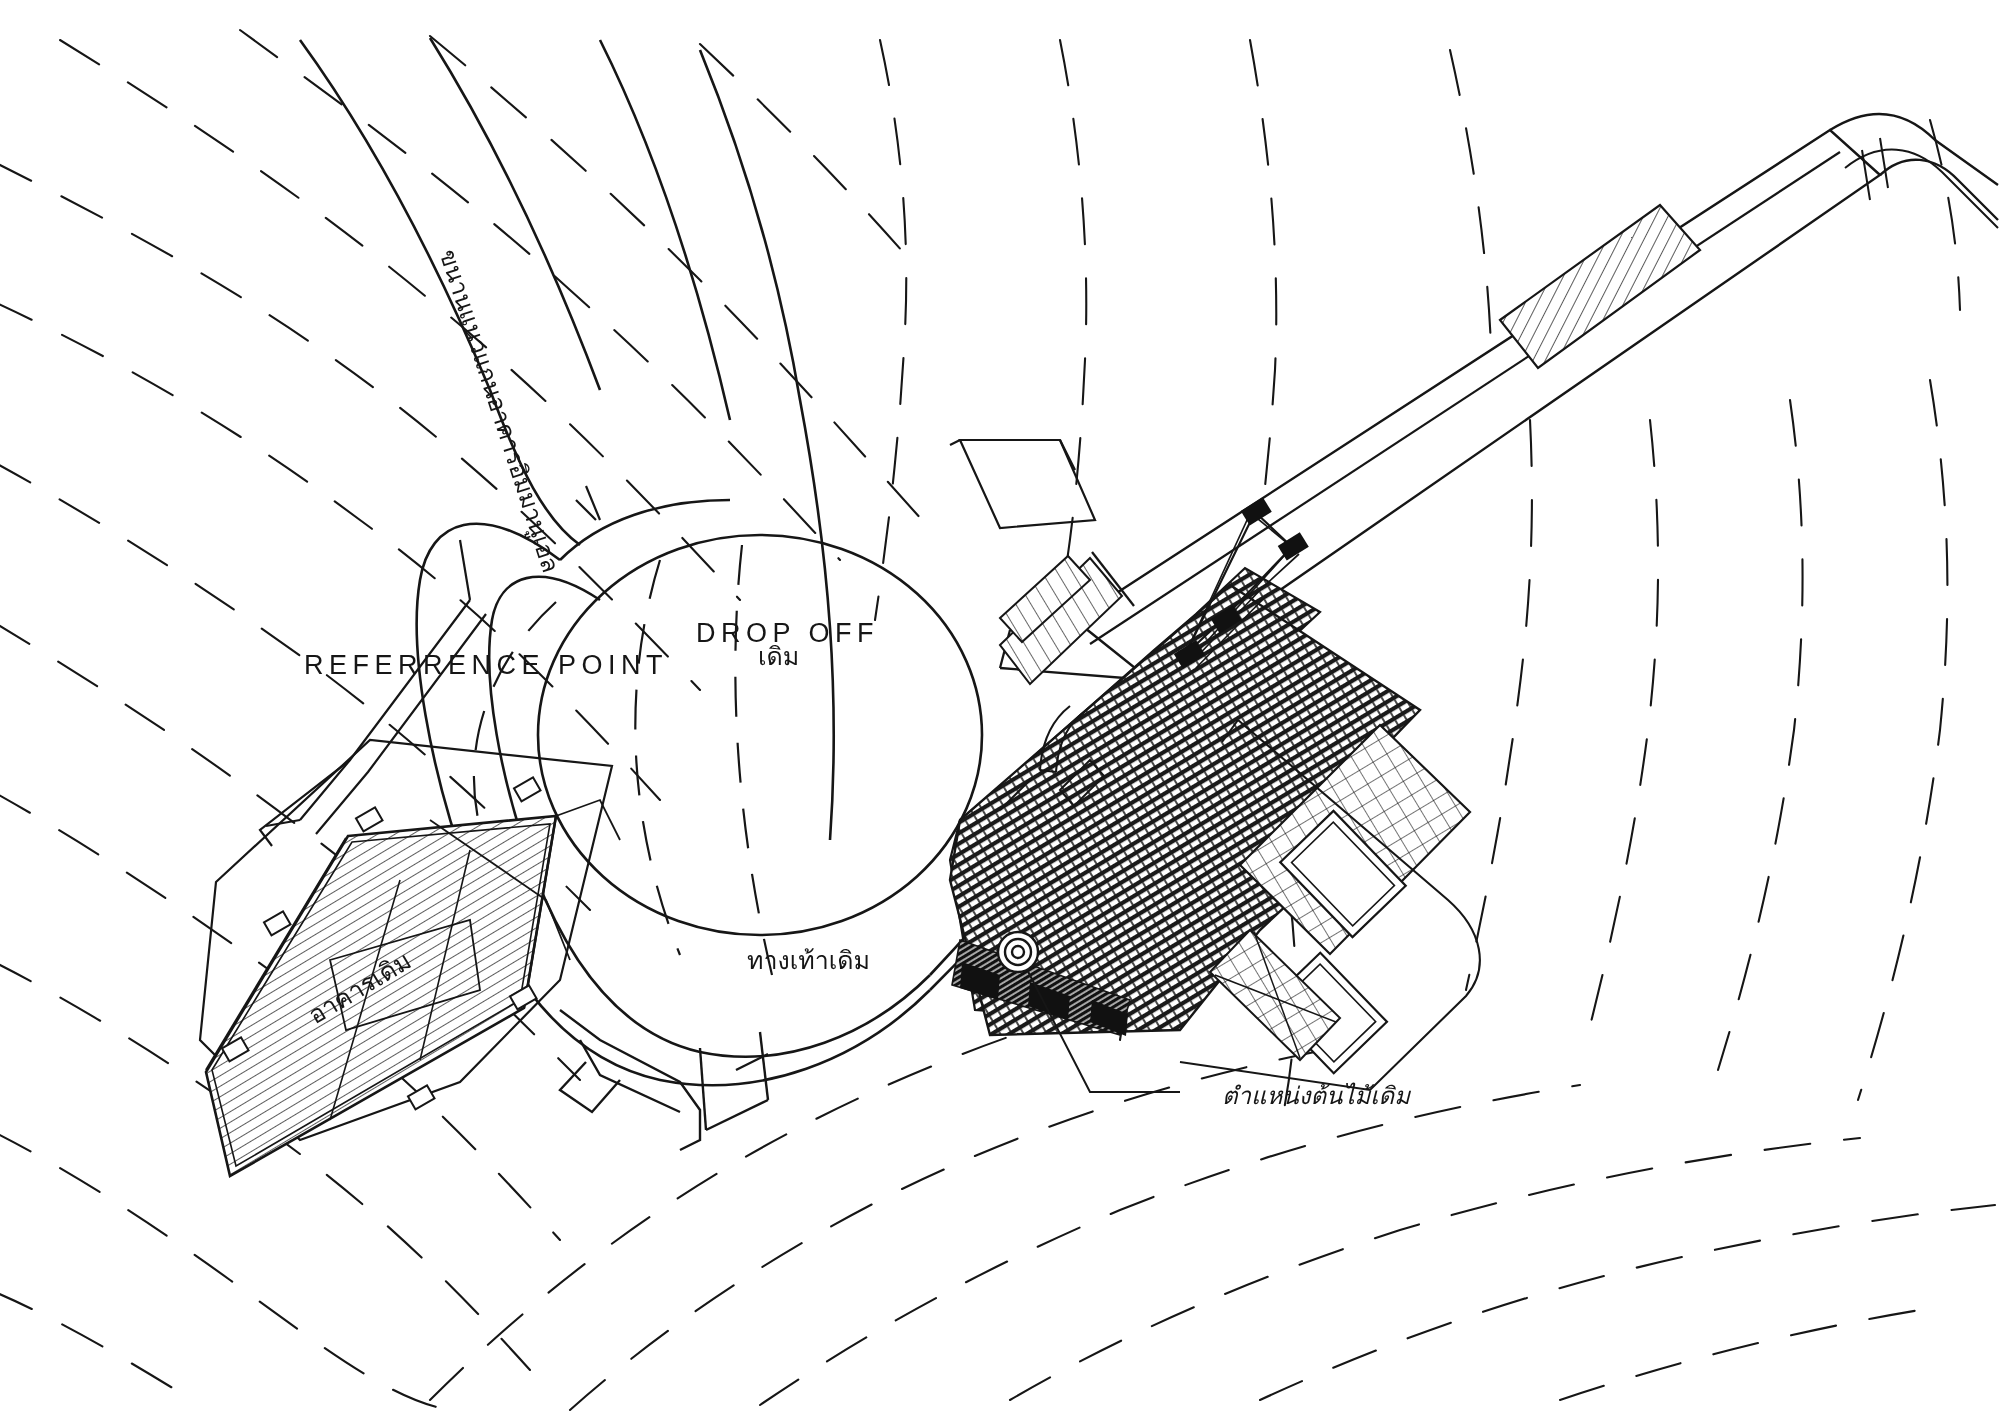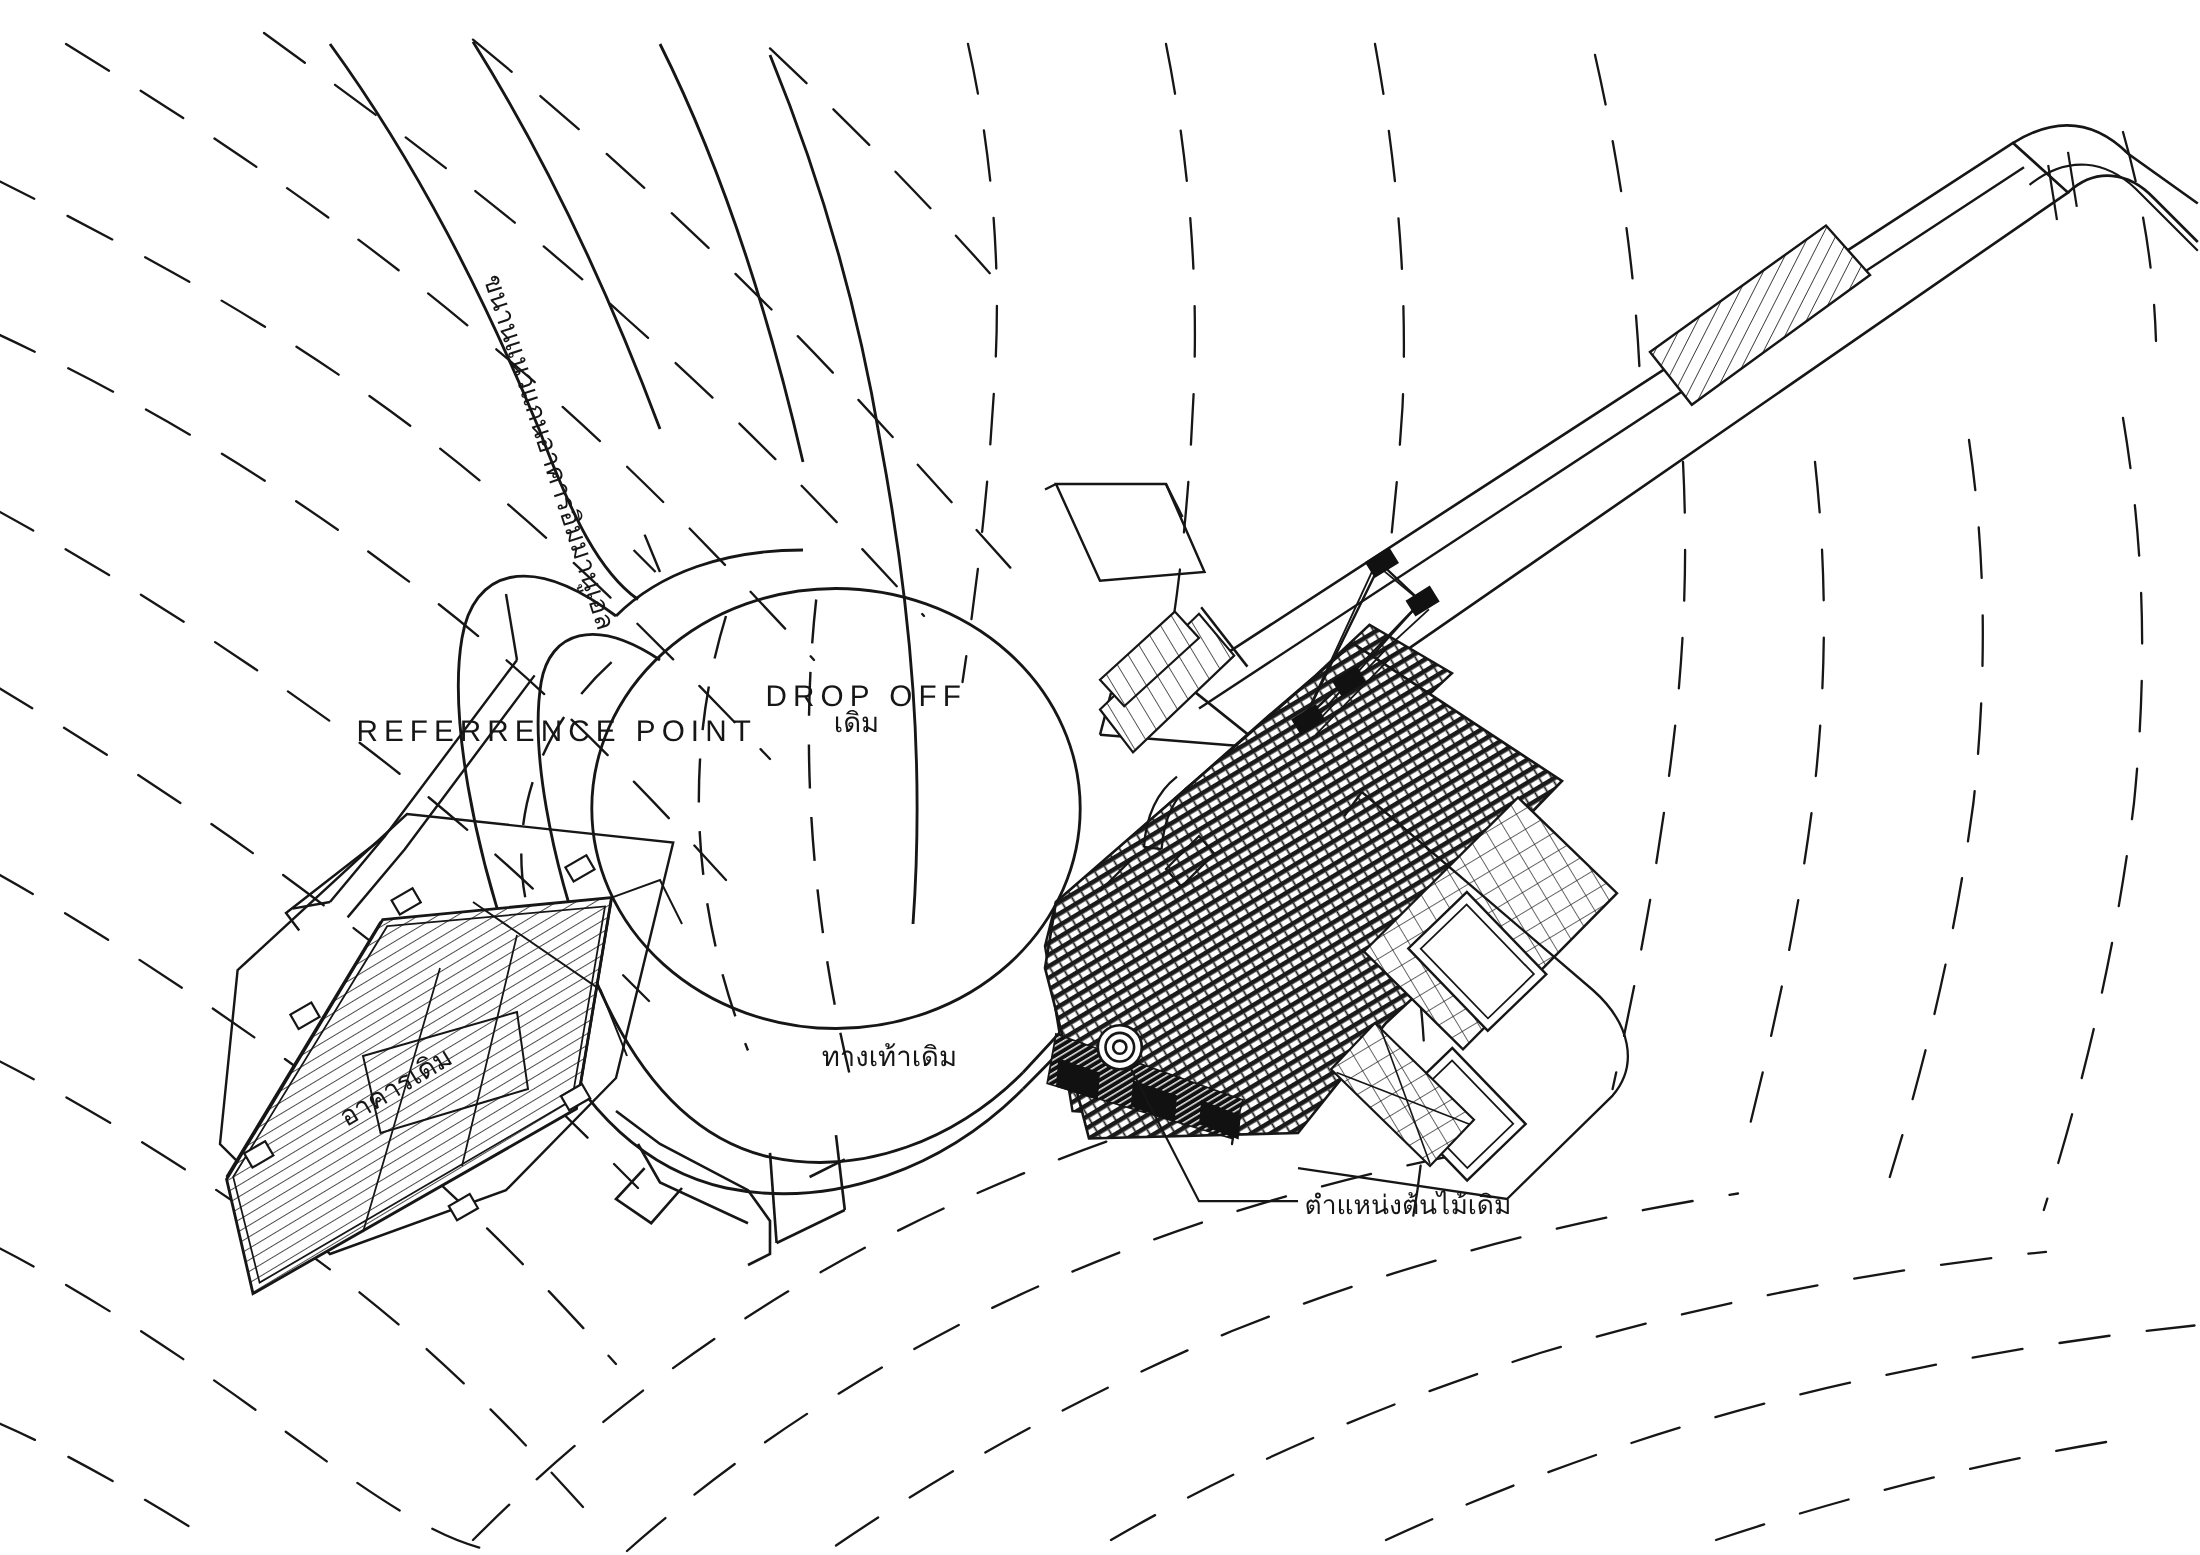--- a/index.html
+++ b/index.html
@@ -254,27 +254,27 @@
     <circle cx="1018" cy="952" r="20" fill="#ffffff" stroke="#161616" stroke-width="2.4"></circle>
     <circle cx="1018" cy="952" r="13" fill="#ffffff" stroke="#161616" stroke-width="2.4"></circle>
     <circle cx="1018" cy="952" r="6" fill="#ffffff" stroke="#161616" stroke-width="2.4"></circle>
   </g>
 
   <g fill="none" stroke="#161616" stroke-width="2.2">
     <path d="M 576 500 L 596 520"></path>
   </g>
 </svg>
 
-<div class="lbl lbl-en" style="left:324px; top:650px;">REFERRENCE POINT</div>
+<div class="lbl lbl-en" style="left:304px; top:650px;">REFERRENCE POINT</div>
 
 <div class="lbl lbl-en" style="left:696px; top:618px;">DROP OFF</div>
 
 <div class="lbl lbl-th" style="left:758px; top:636px;">เดิม</div>
 
 <div class="lbl lbl-th" style="left:732px; top:940px;margin-left:15px;">ทางเท้าเดิม</div>
 
 <div class="lbl lbl-th" style="left:300px; top:1000px; transform:rotate(-31deg); transform-origin:0 0;">อาคารเดิม</div>
 
-<div class="lbl lbl-th-sm" style="left:1186px; top:1076px;">ตำแหน่งต้นไม้เดิม</div>
+<div class="lbl lbl-th-sm" style="left:1222px; top:1076px;font-style:italic;">ตำแหน่งต้นไม้เดิม</div>
 
 <div class="lbl lbl-th-sm rot" style="left:466px; top:244px; transform:rotate(72deg); transform-origin:0 0;">ขนานแนวแกนอาคารอิมมานูเอล</div>
 
 </div>
 
 </body></html>

